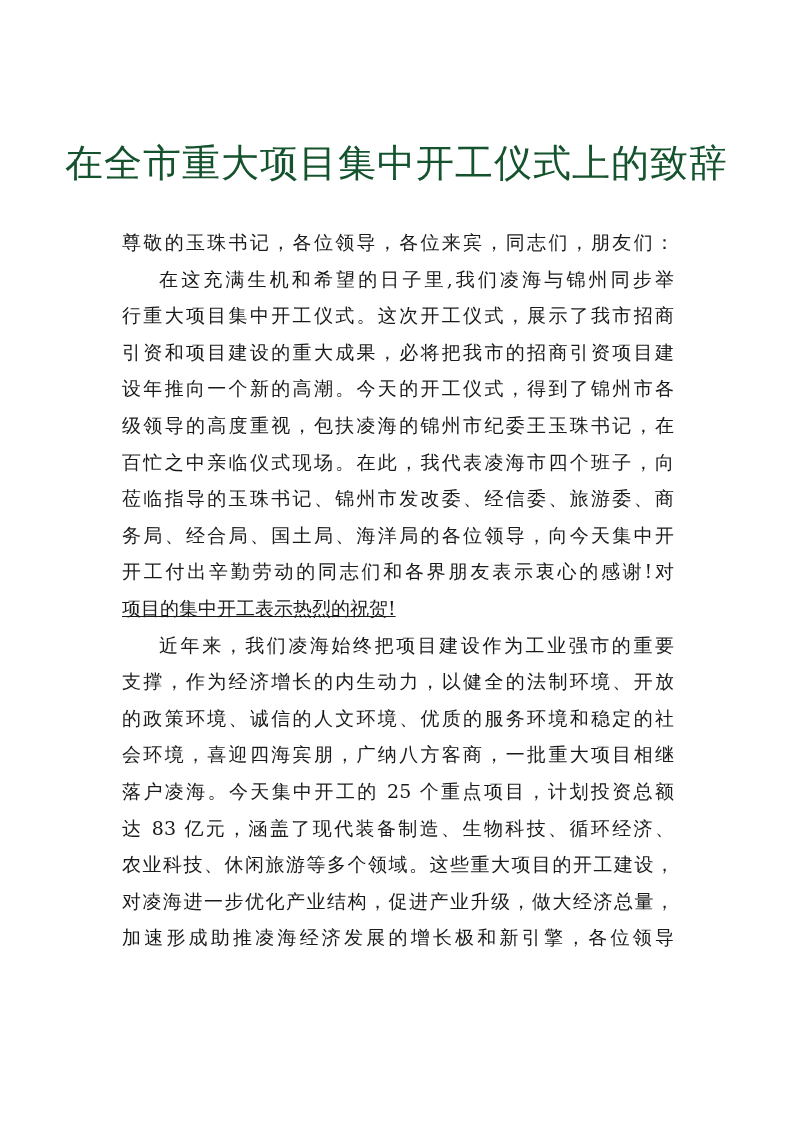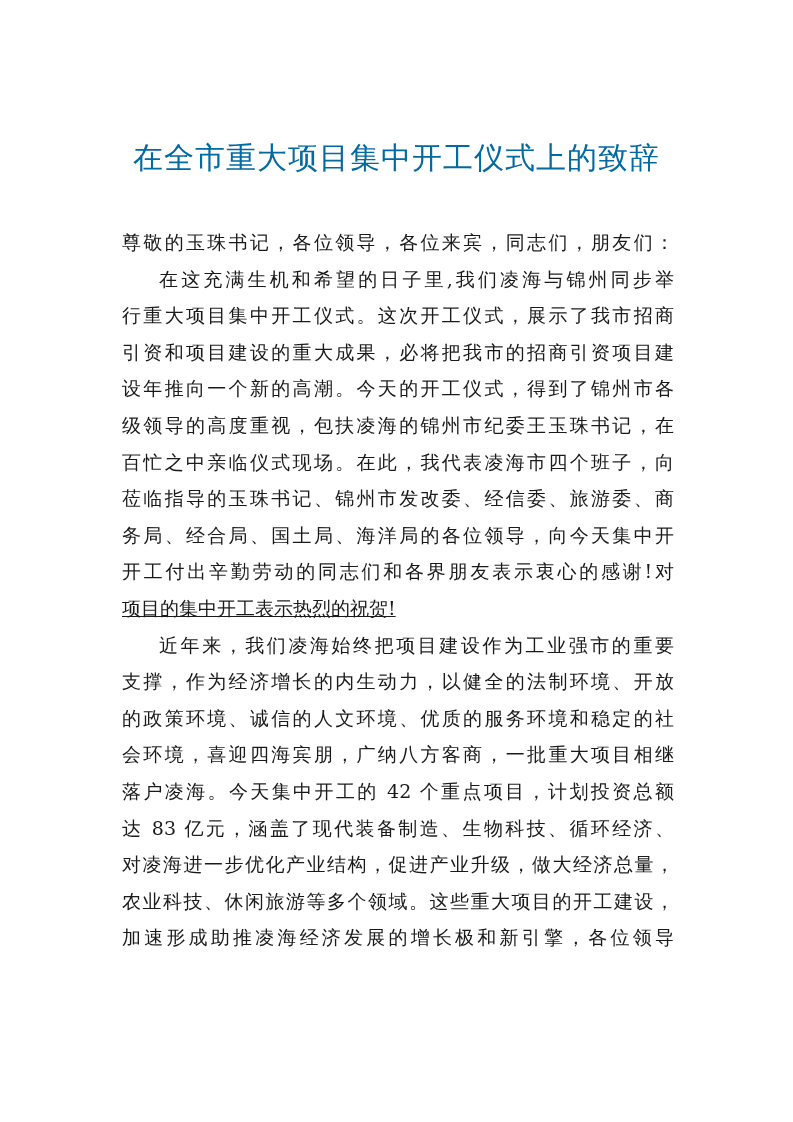--- a/index.html
+++ b/index.html
@@ -1,21 +1,21 @@
 <!DOCTYPE html>
 <html><head>
 <meta charset="utf-8">
 <style>
   html, body { margin: 0; padding: 0; background: #ffffff; }
   body { width: 793px; height: 1122px; position: relative; overflow: hidden; }
   .page { position: absolute; left: 0; top: 0; width: 793px; height: 1122px; background: #ffffff; }
   .title {
     position: absolute; left: 0; top: 138px; width: 793px; text-align: center;
     font-family: "DejaVu Serif", "Liberation Serif", serif;
-    font-size: 30px; color: #0369a1; letter-spacing: 1px; margin: 0; font-weight: normal;
+    font-size: 38px; color: #14532d; letter-spacing: 1px; margin: 0; font-weight: normal;
   }
   .body {
     position: absolute; left: 122px; top: 224px; width: 552px;
     font-family: "DejaVu Serif", "Liberation Serif", serif;
     font-size: 19px; color: #1a1a1a;
   }
   .line {
     height: 36.6px; line-height: 36.6px; white-space: nowrap;
     text-align: justify; text-align-last: justify;
   }
@@ -42,20 +42,20 @@
       <div class="line">务局、经合局、国土局、海洋局的各位领导，向今天集中开</div>
       <div class="line">开工付出辛勤劳动的同志们和各界朋友表示衷心的感谢!对</div>
       <div class="line last">项目的集中开工表示热烈的祝贺!</div>
     </div>
 
     <div>
       <div class="line indent">近年来，我们凌海始终把项目建设作为工业强市的重要</div>
       <div class="line">支撑，作为经济增长的内生动力，以健全的法制环境、开放</div>
       <div class="line">的政策环境、诚信的人文环境、优质的服务环境和稳定的社</div>
       <div class="line">会环境，喜迎四海宾朋，广纳八方客商，一批重大项目相继</div>
-      <div class="line">落户凌海。今天集中开工的 42 个重点项目，计划投资总额</div>
+      <div class="line">落户凌海。今天集中开工的 25 个重点项目，计划投资总额</div>
       <div class="line">达 83 亿元，涵盖了现代装备制造、生物科技、循环经济、</div>
+      <div class="line">农业科技、休闲旅游等多个领域。这些重大项目的开工建设，</div>
       <div class="line">对凌海进一步优化产业结构，促进产业升级，做大经济总量，</div>
-      <div class="line">农业科技、休闲旅游等多个领域。这些重大项目的开工建设，</div>
       <div class="line">加速形成助推凌海经济发展的增长极和新引擎，各位领导</div>
     </div>
   </div>
 </div>
 
 </body></html>

